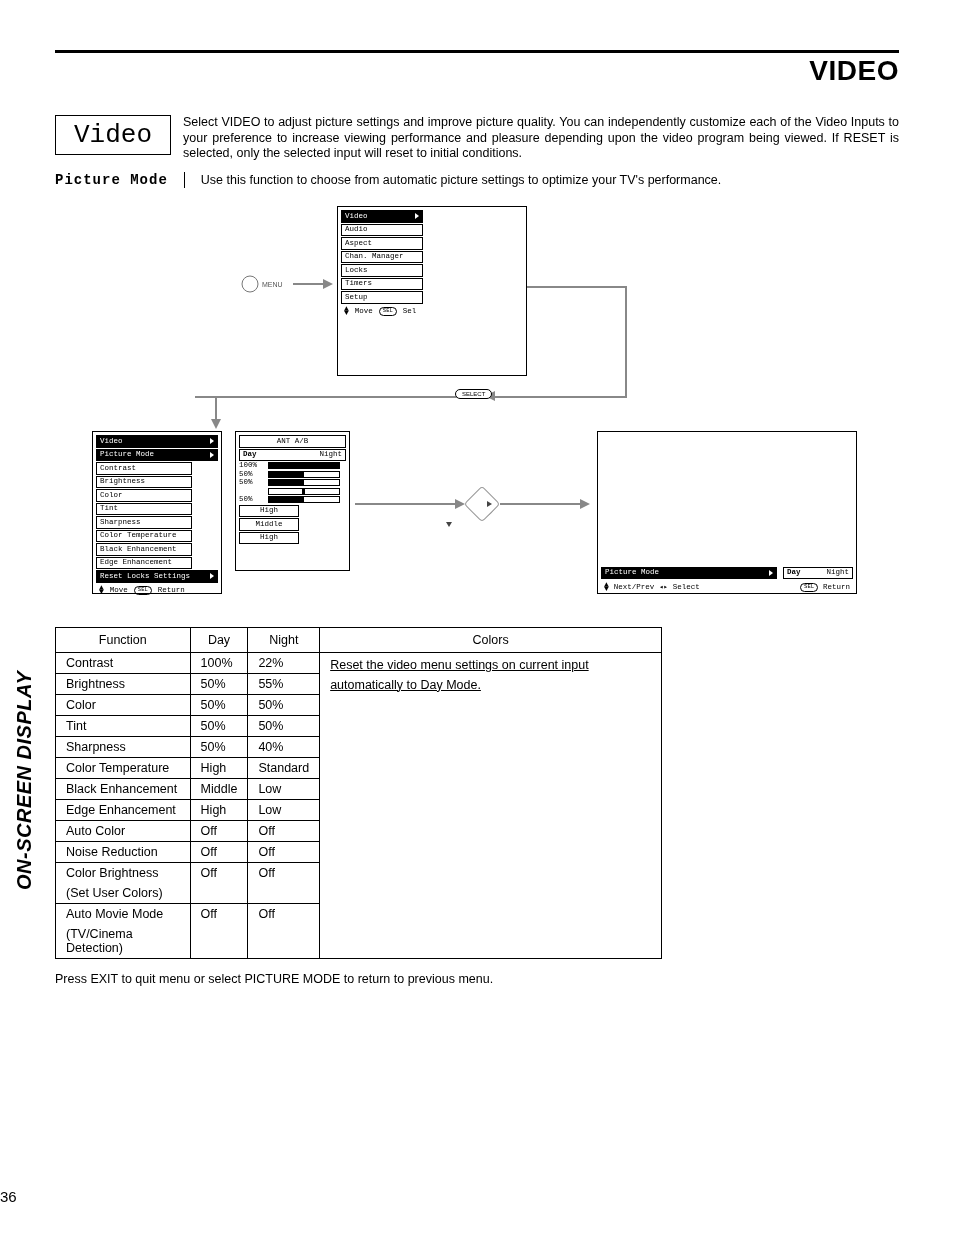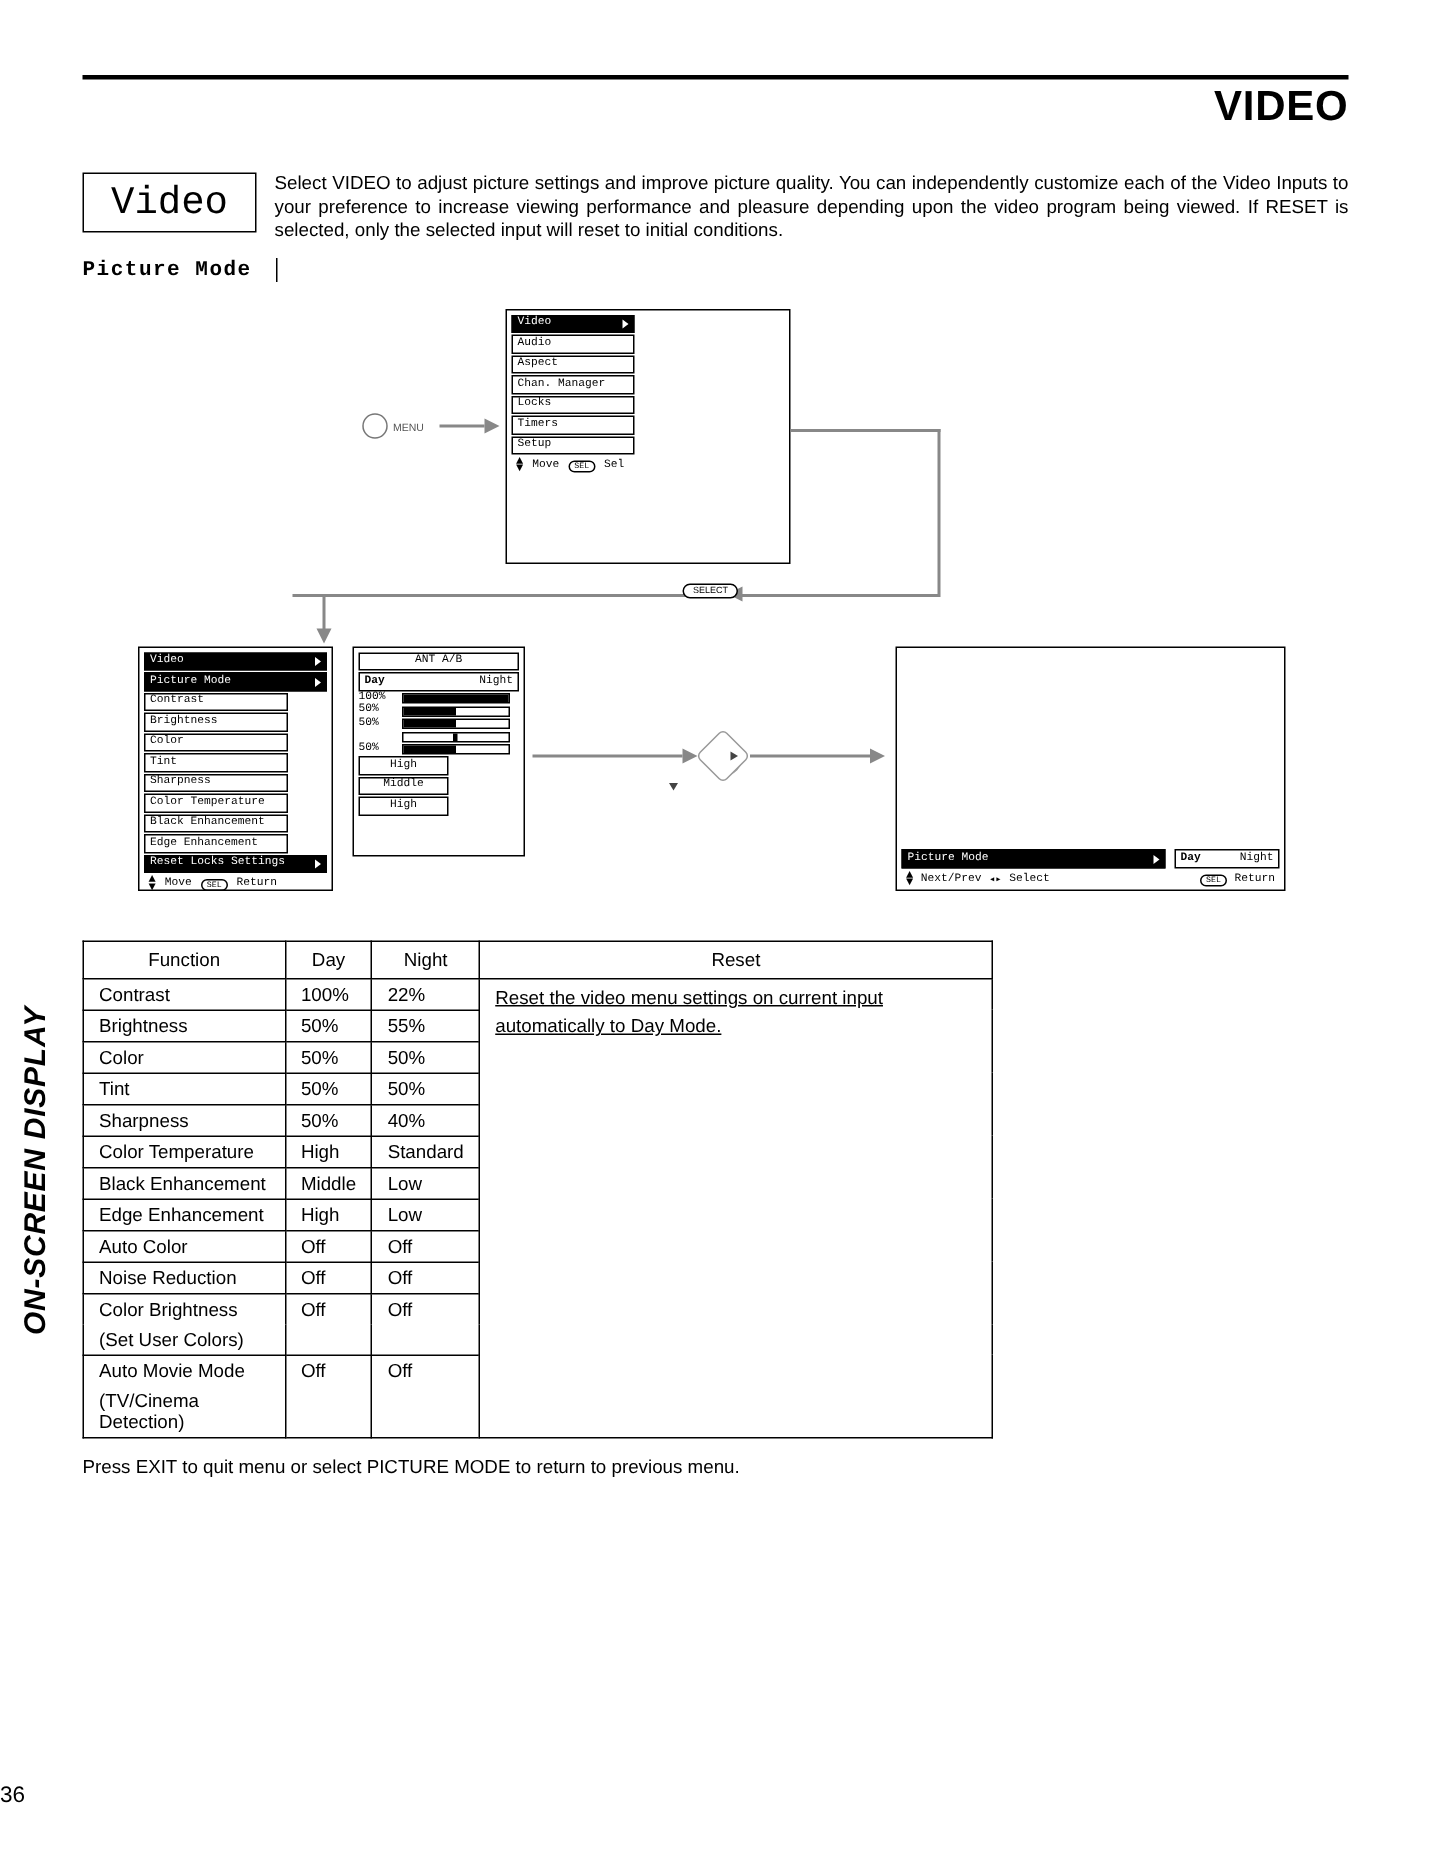--- a/index.html
+++ b/index.html
@@ -192,20 +192,21 @@
   <div class="header-title">VIDEO</div>
 
   <div class="video-row">
     <div class="video-box">Video</div>
     <div class="intro-text">Select VIDEO to adjust picture settings and improve picture quality.  You can independently customize each of the Video Inputs to your preference to increase viewing performance and pleasure depending upon the video program being viewed.  If RESET is selected, only the selected input will reset to initial conditions.</div>
   </div>
 
   <div class="pm-row">
     <span class="pm-label">Picture Mode</span>
     <div class="pm-divider"></div>
+    <span class="pm-text">Use this function to choose from automatic picture settings to optimize your TV's performance.</span>
   </div>
 
   <div class="diagram">
 
     <svg class="menu-btn-svg" style="left:185px;top:68px;" width="50" height="20">
       <circle cx="10" cy="10" r="8" fill="#fff" stroke="#777" stroke-width="1"></circle>
       <text x="22" y="13" font-size="7" font-family="Arial" fill="#555">MENU</text>
     </svg>
     <div class="arrow-line" style="left:238px;top:77px;width:30px;height:2px;"></div>
     <div class="arrow-head-r" style="left:268px;top:73px;"></div>
@@ -375,21 +376,21 @@
     </div>
   </div>
 
 
   <table class="settings">
     <thead>
       <tr>
         <th>Function</th>
         <th>Day</th>
         <th>Night</th>
-        <th>Reset</th>
+        <th>Colors</th>
       </tr>
     </thead>
     <tbody>
       <tr>
         <td>Contrast</td>
         <td>100%</td>
         <td>22%</td>
         <td rowspan="14" class="reset-text">Reset the video menu settings on current input automatically to Day Mode.</td>
       </tr>
       <tr>

